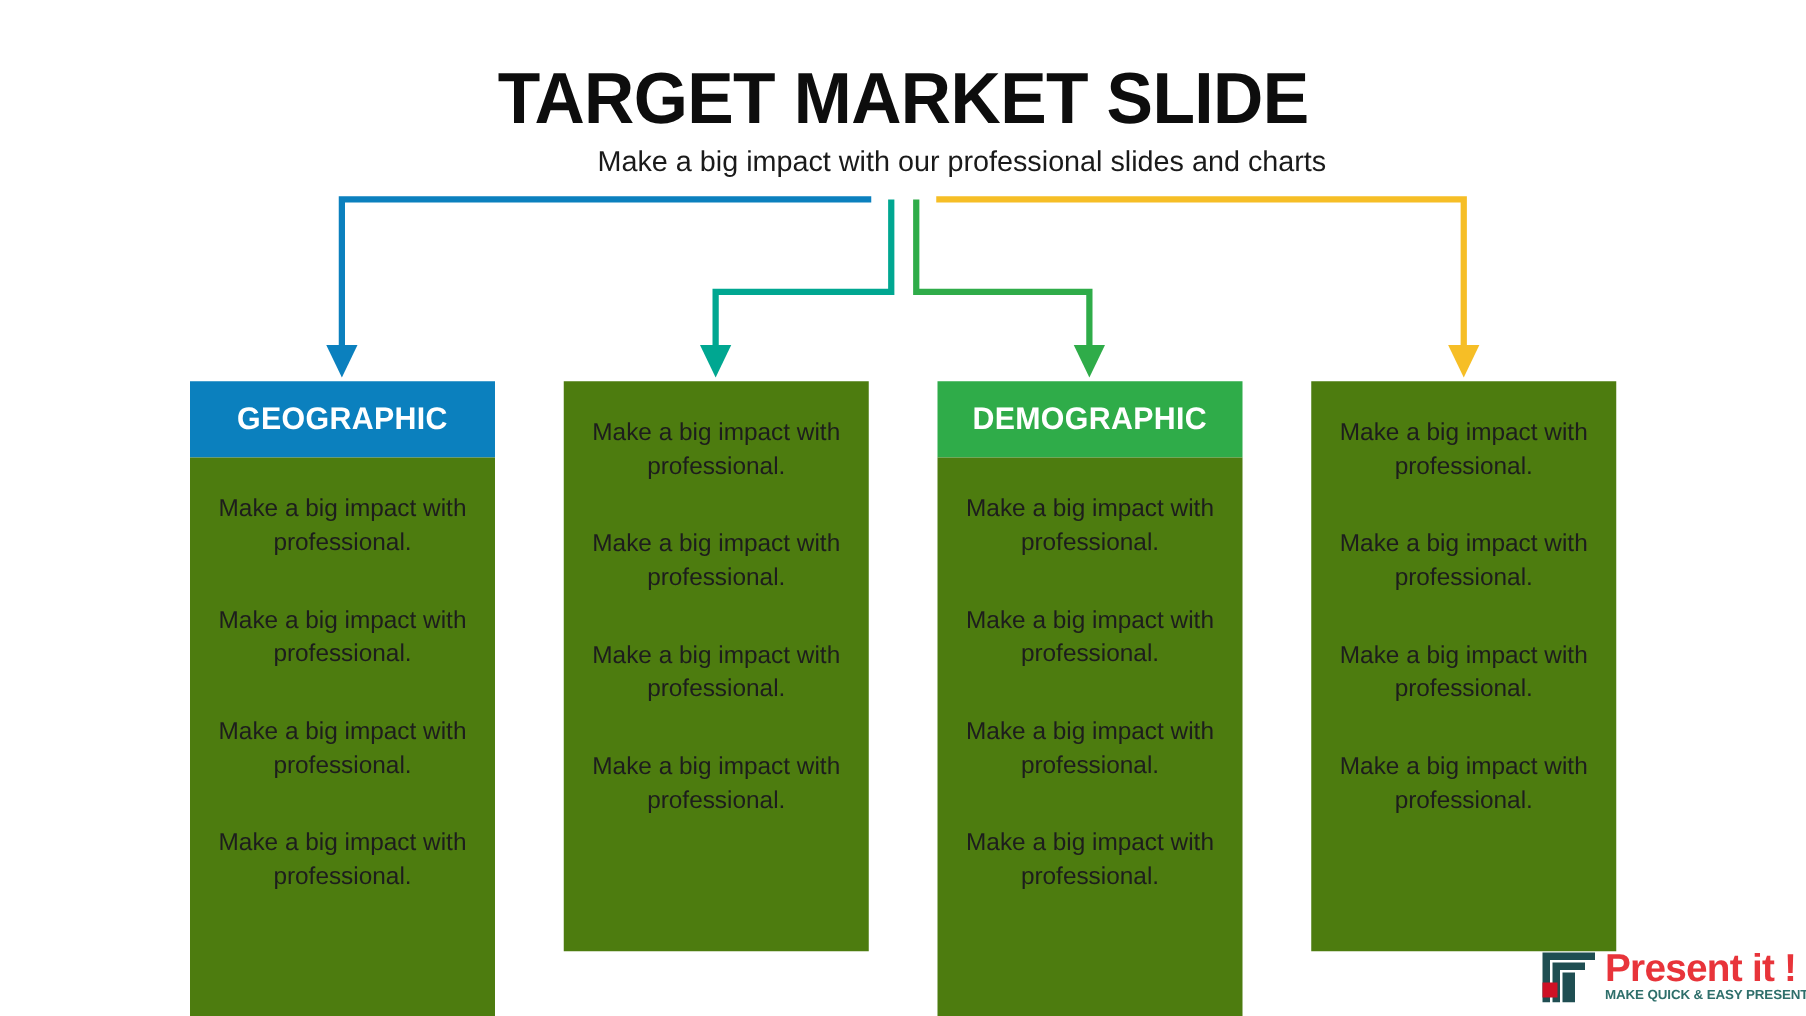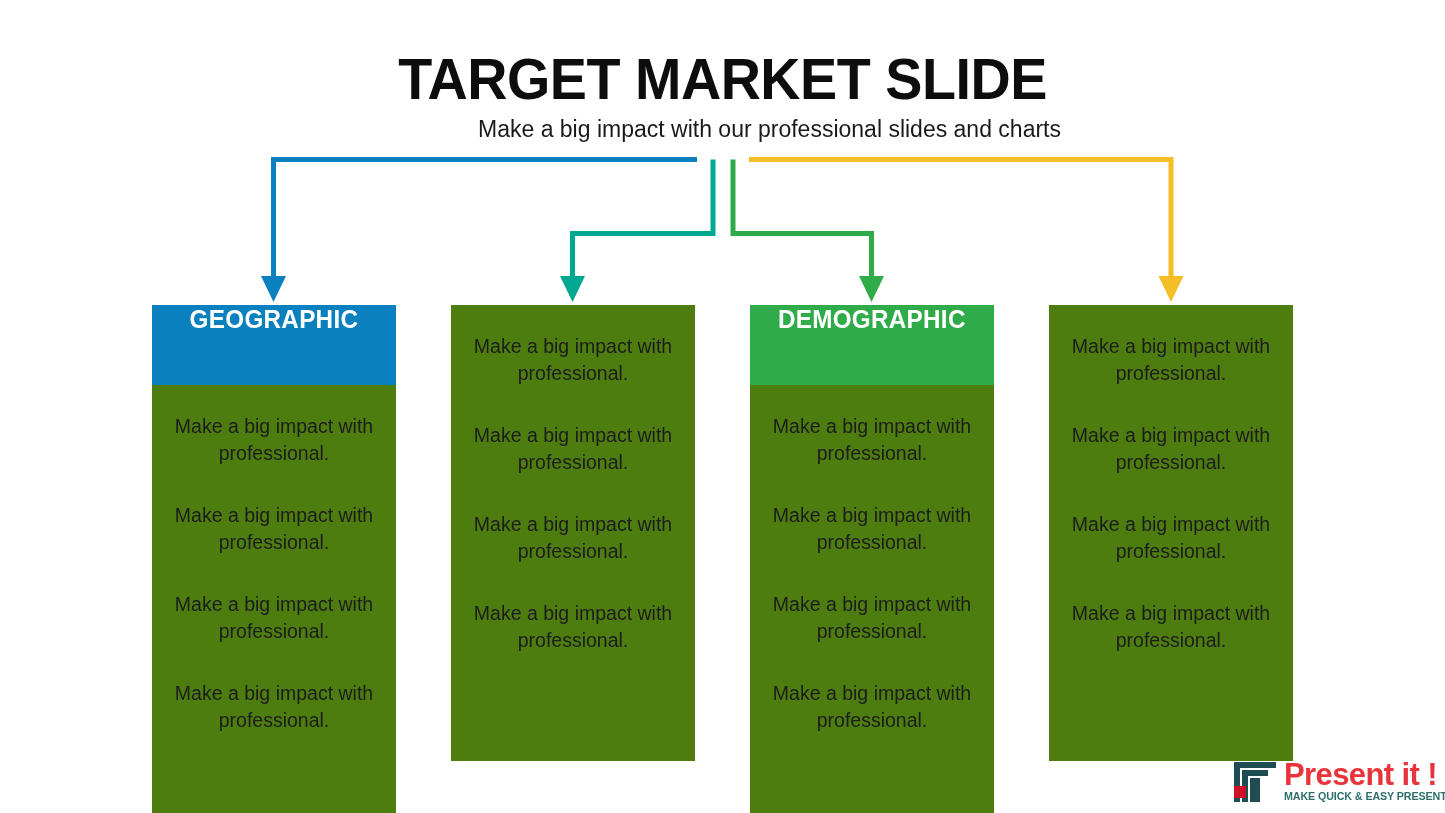--- a/index.html
+++ b/index.html
@@ -56,22 +56,23 @@
   }
 
   
   .card {
     position: absolute;
     top: 305px;
     width: 244px;
     height: 460px;
   }
   .card-header {
-    height: 80px;
+    height: 61px;
     display: flex;
+    align-items: center;
     justify-content: center;
   }
   .card-header-label {
     font-size: 25px;
     font-weight: 800;
     letter-spacing: 0.3px;
     color: #ffffff;
     text-align: center;
     white-space: nowrap;
     transform: scaleX(0.97);

